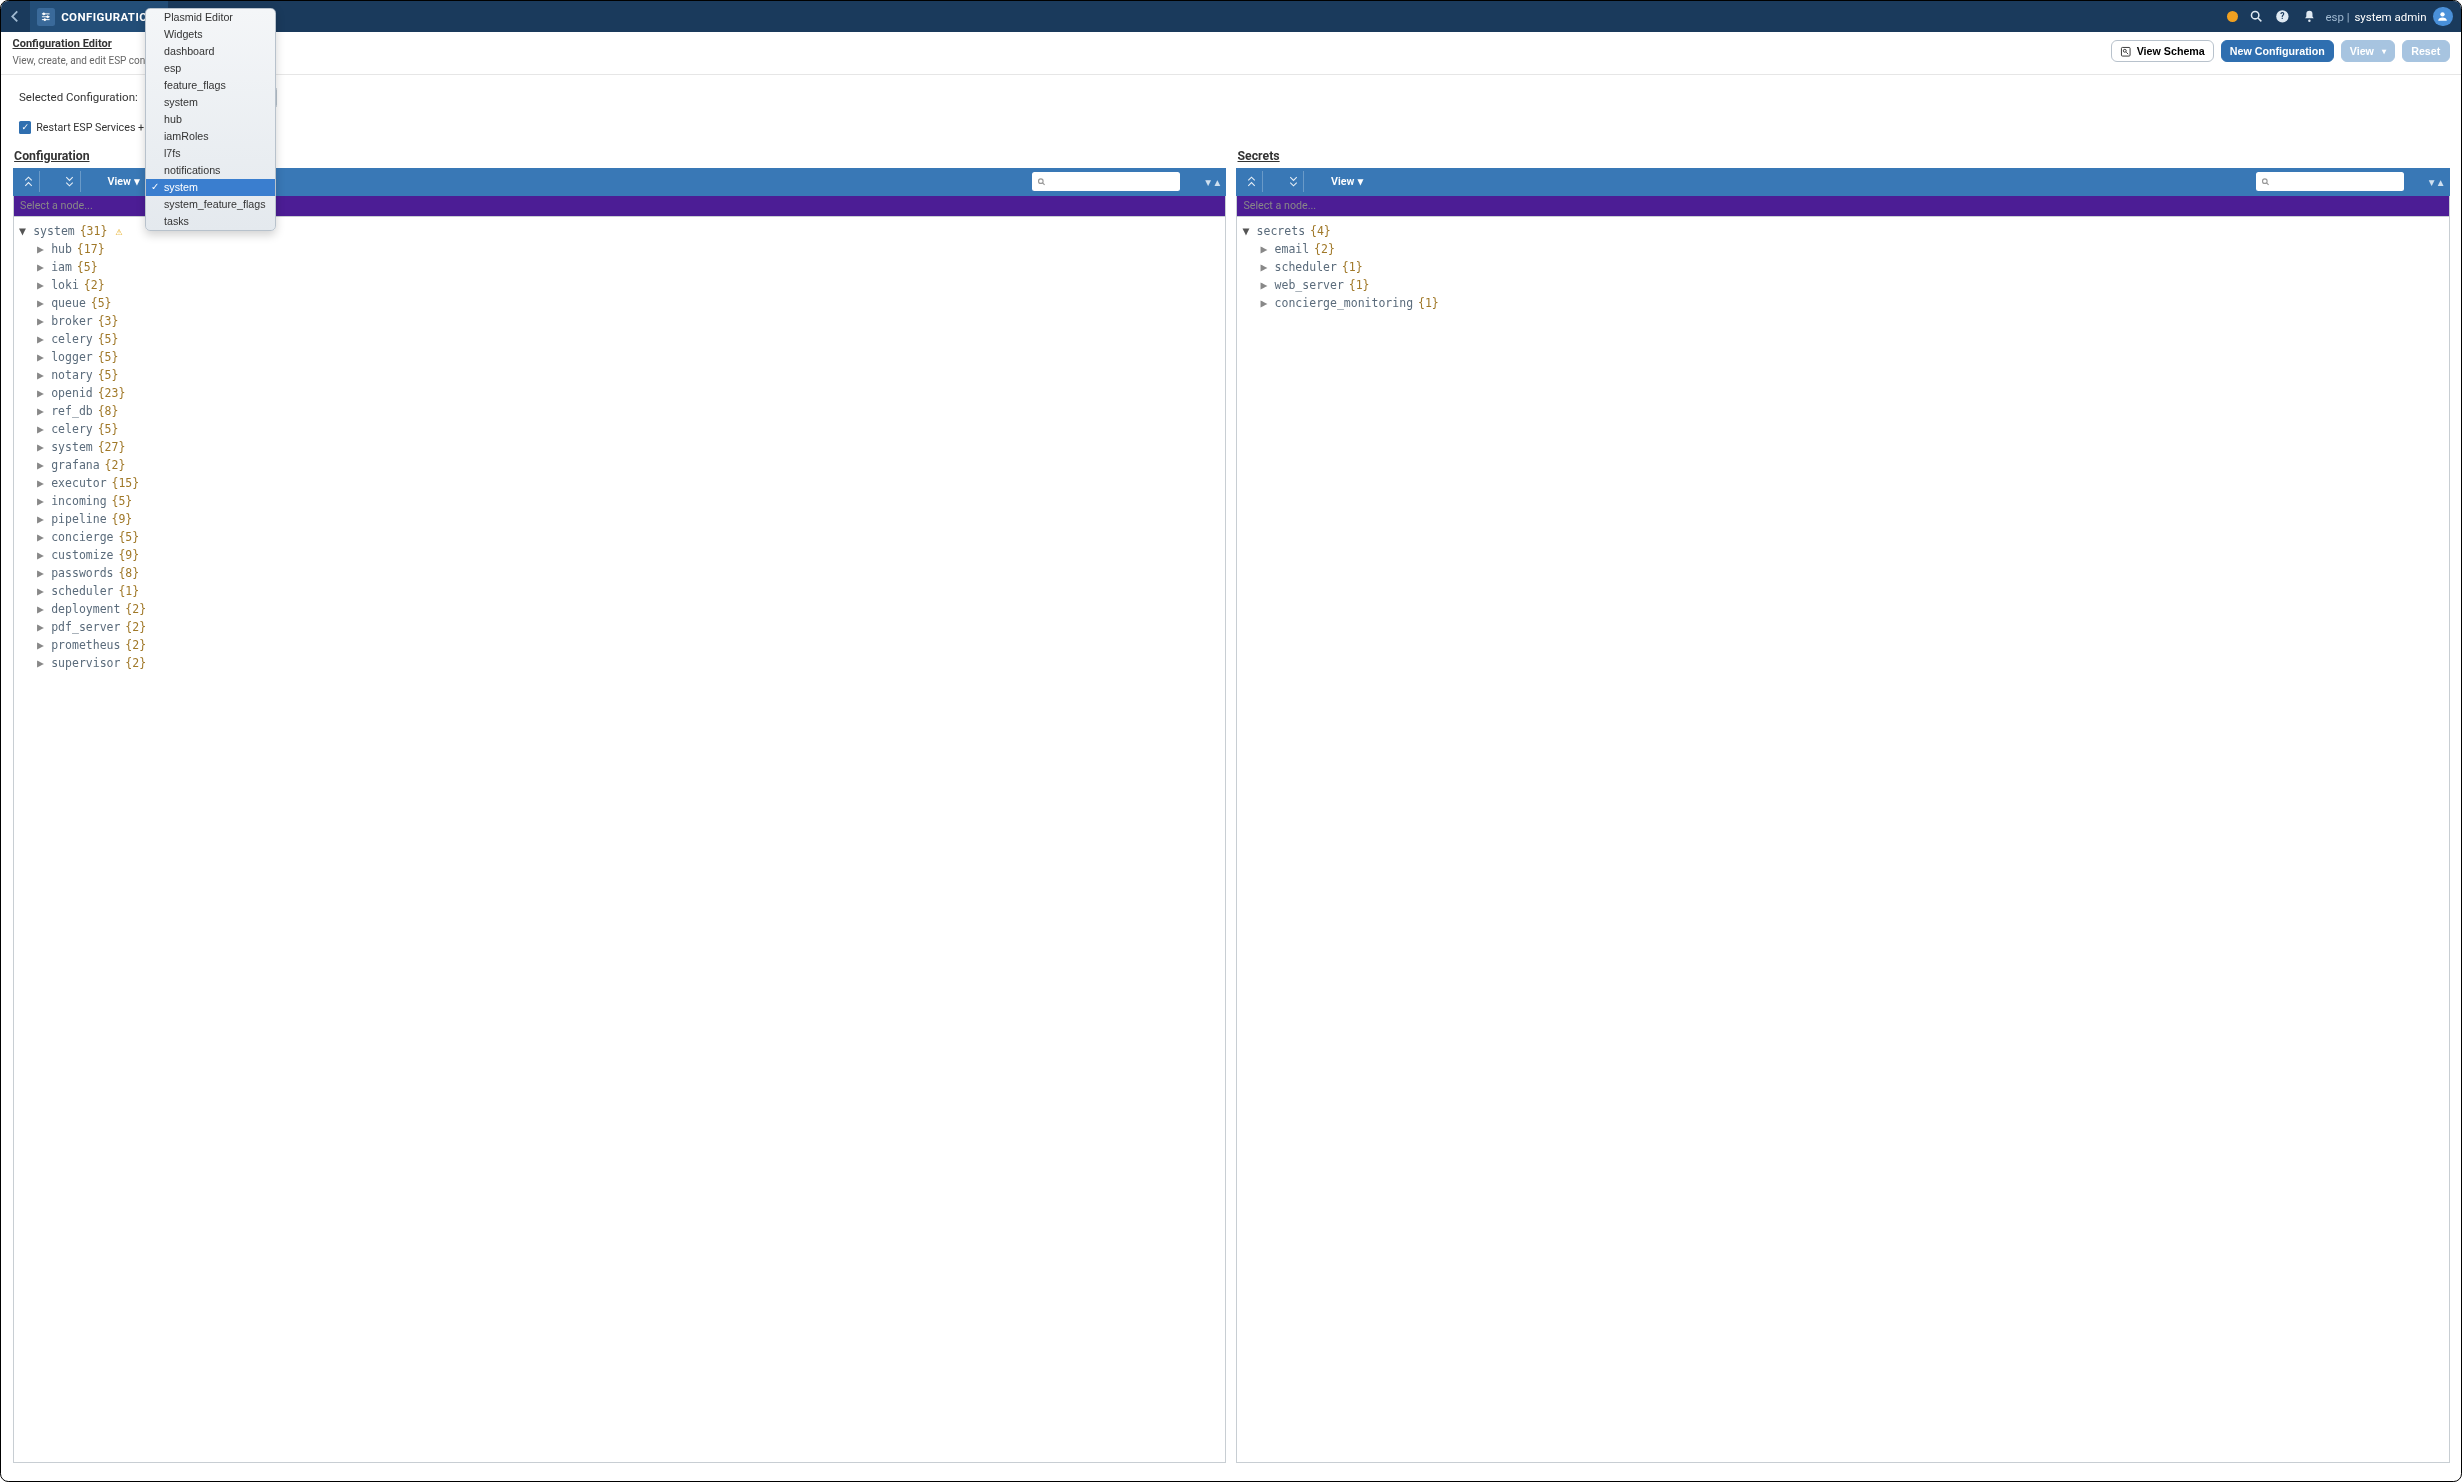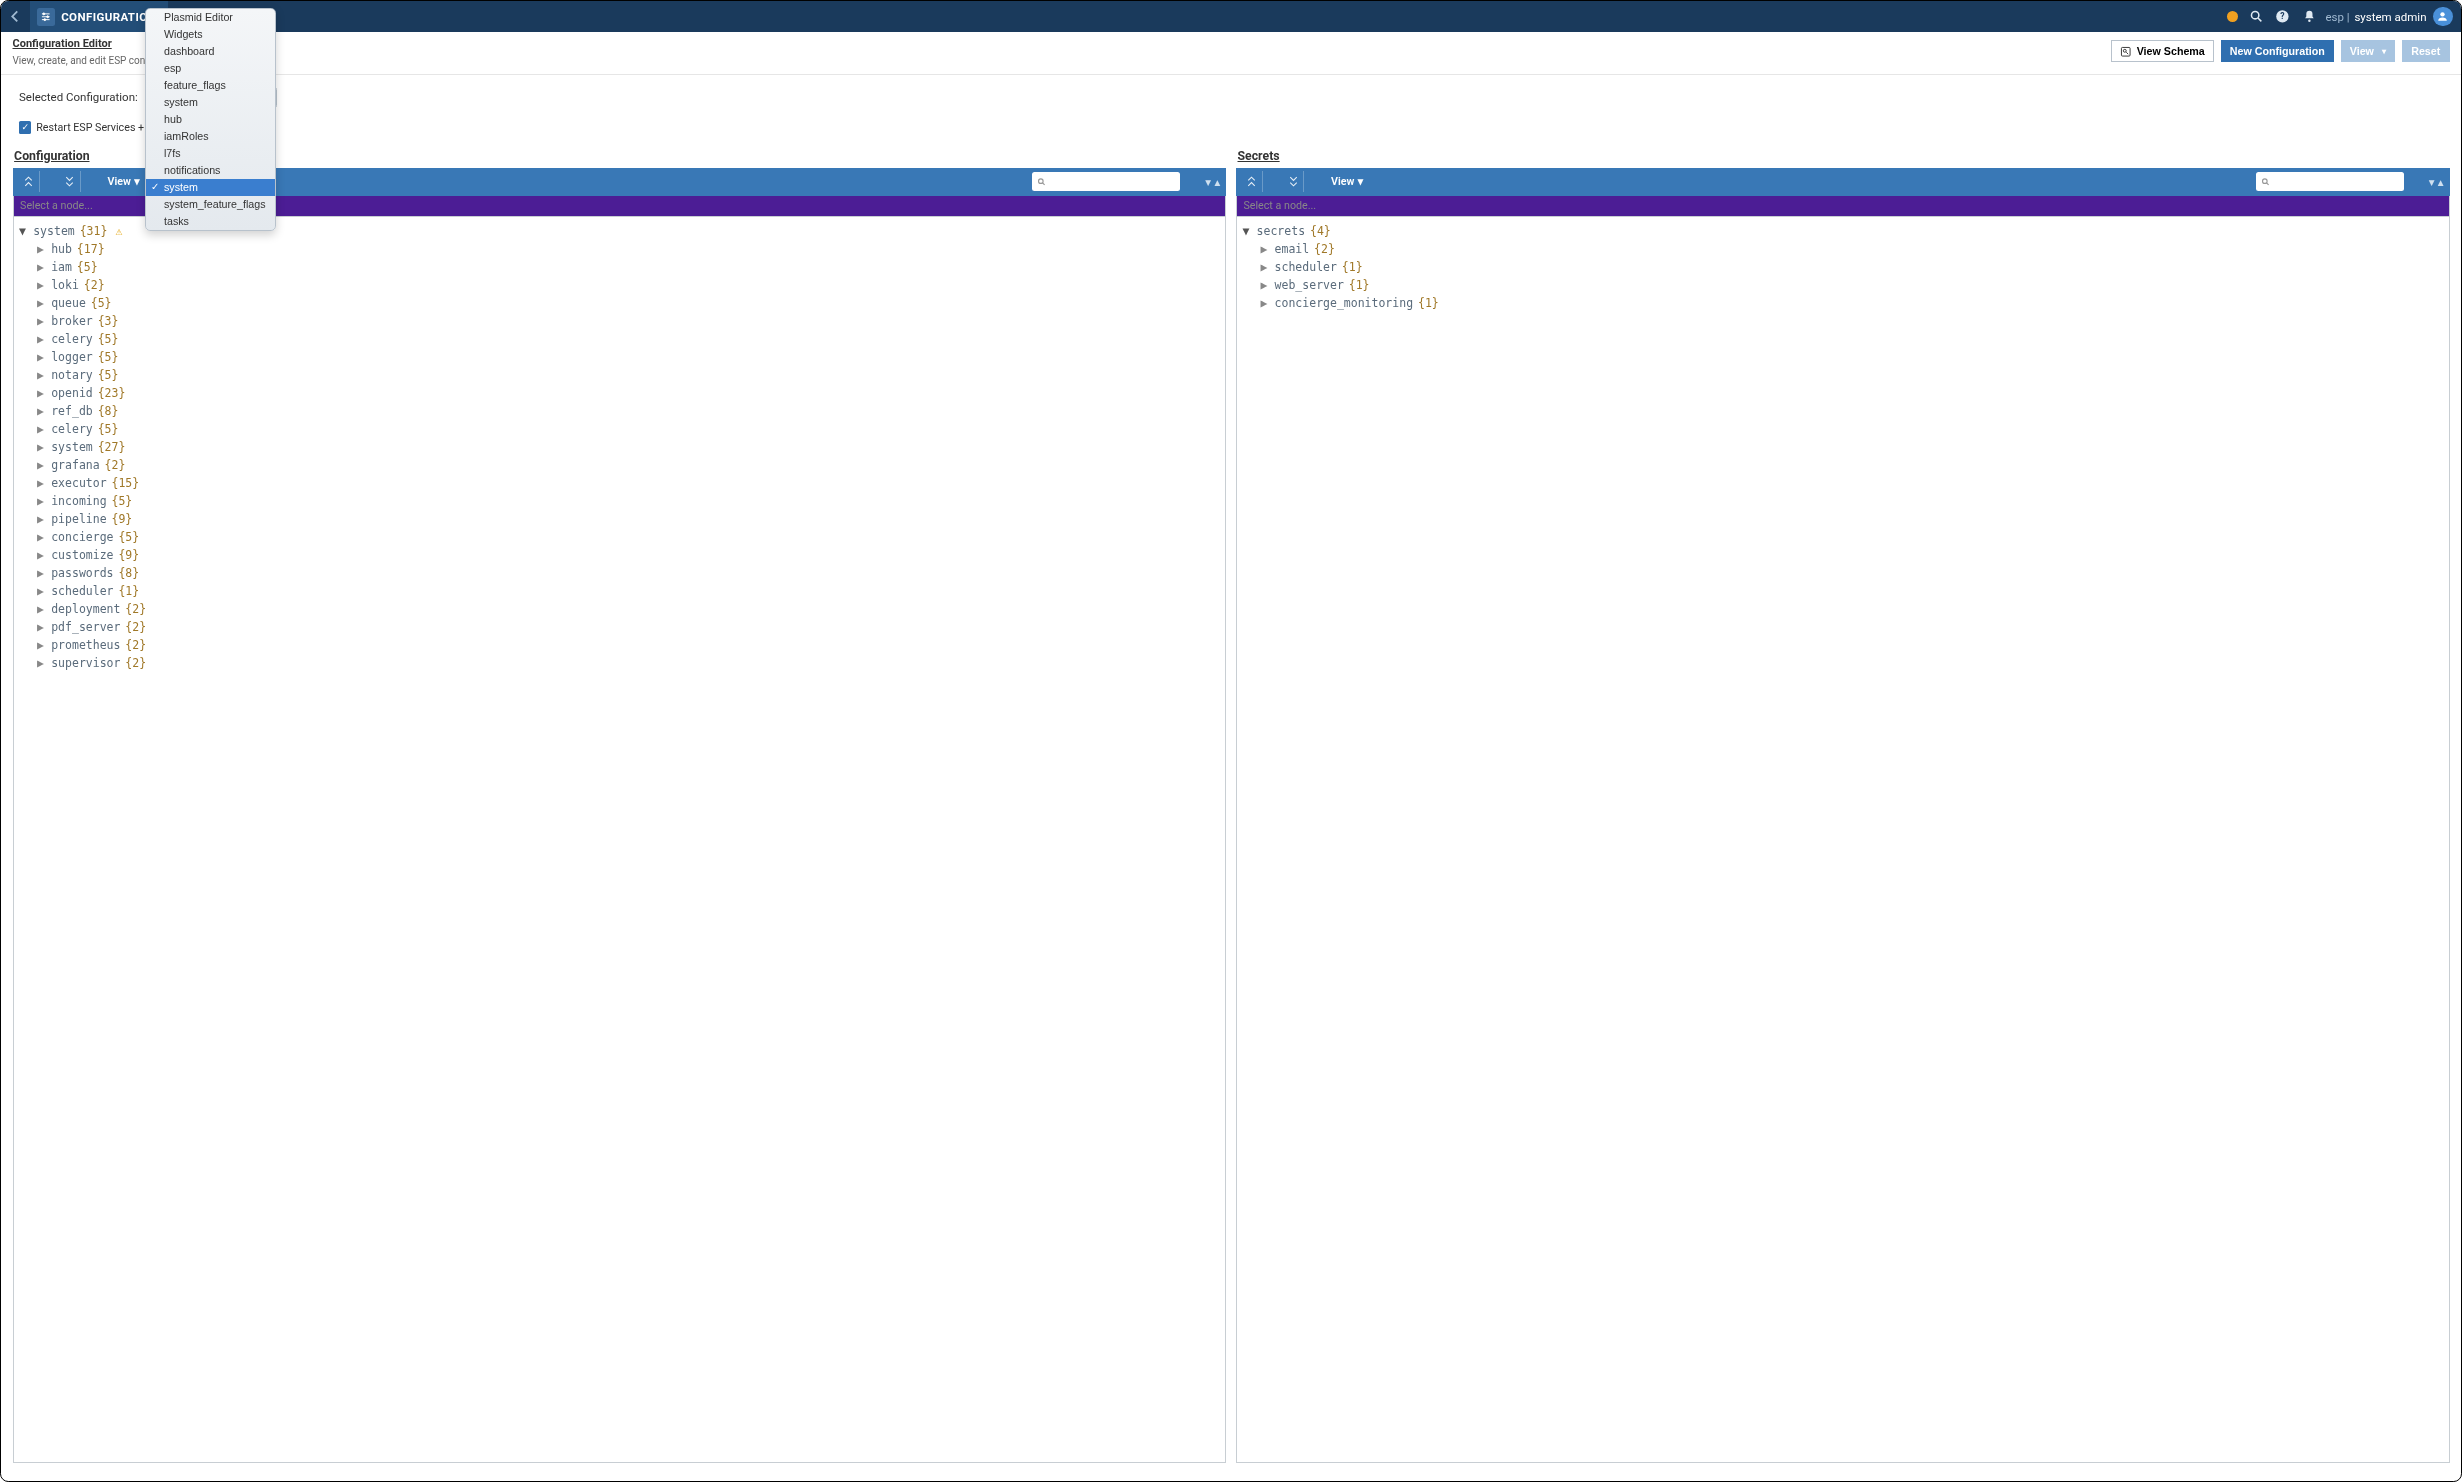--- a/index.html
+++ b/index.html
@@ -16,21 +16,21 @@
   .topnav .dot { width:11.5px; height:11.5px; border-radius:50%; background:#f0a020; margin-right:4.9px; }
   .topnav .usep { color:#9fb8d0; margin:0 4.9px 0 3.3px; }
   .topnav .user { margin-right:6.6px; }
   .topnav .avatar { width:19.7px; height:19.7px; border-radius:50%; background:#4a90d9; display:flex; align-items:center; justify-content:center; }
 
   
   .subheader { display:flex; align-items:center; justify-content:space-between; padding:4.9px 11.5px 8.2px 11.5px; border-bottom:0.8px solid #e6e6e6; }
   .subheader h1 { font-size:11px; font-weight:700;text-decoration:underline; }
   .subheader .sub { font-size:10px; color:#666; margin-top:5px; }
   .subheader .actions { display:flex; gap:6.6px; align-items:center; }
-  .btn { border:0.8px solid #b8c2cc; background:#fff; padding:4.1px 8.2px; border-radius:0; font-weight:600; font-size:10.7px; display:inline-flex; align-items:center; gap:4.9px; cursor:pointer;text-align:right; }
+  .btn { border:0.8px solid #b8c2cc; background:#fff; padding:4.1px 8.2px; border-radius:6px; font-weight:600; font-size:10.7px; display:inline-flex; align-items:center; gap:4.9px; cursor:pointer;text-align:right; }
   .btn.primary { background:#2f6fb0; border-color:#2f6fb0; color:#fff; }
   .btn.disabled { background:#a7c4e0; border-color:#a7c4e0; color:#fff; cursor:default; }
   .btn .caret { font-size:8.2px; margin-left:3.3px; }
   .btn .qicon { display:inline-flex; }
 
   
   .cfgbar { padding:11.5px 18px 3.3px 18px; }
   .cfgbar .row1 { display:flex; align-items:center; gap:8.2px; }
   .cfgbar label { font-size:11.5px; }
   .cfgbar .select { border:0.8px solid #b8c2cc; border-radius:2.5px; padding:3.3px 16.4px 3.3px 6.6px; min-width:131px; height:21.3px; position:relative; font-size:10.7px; }

